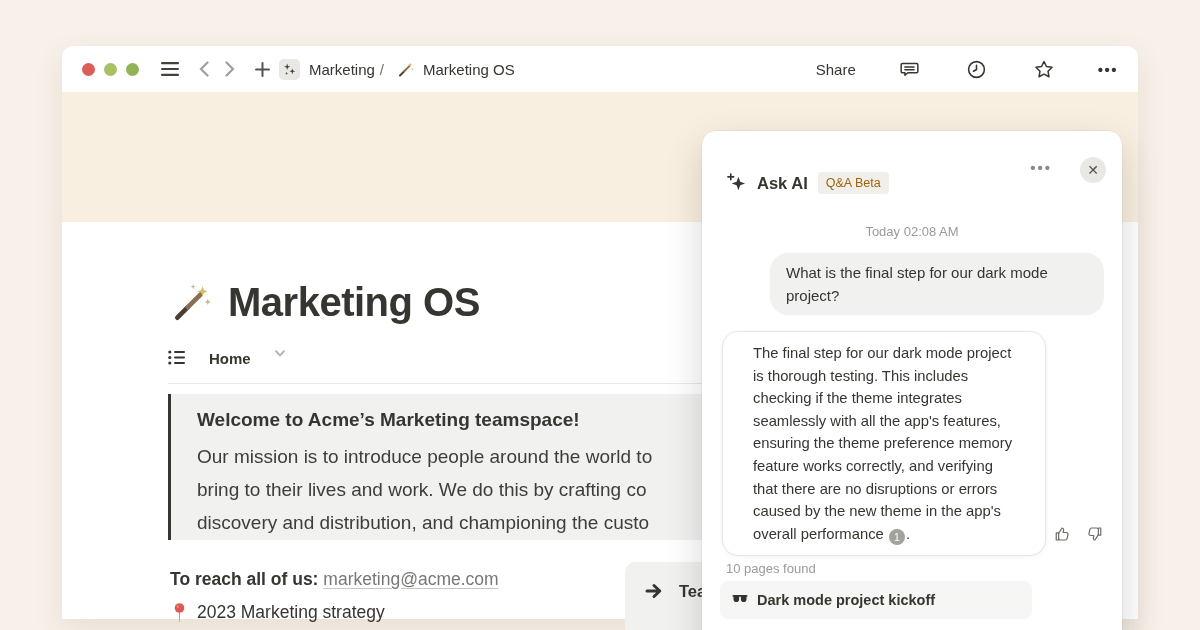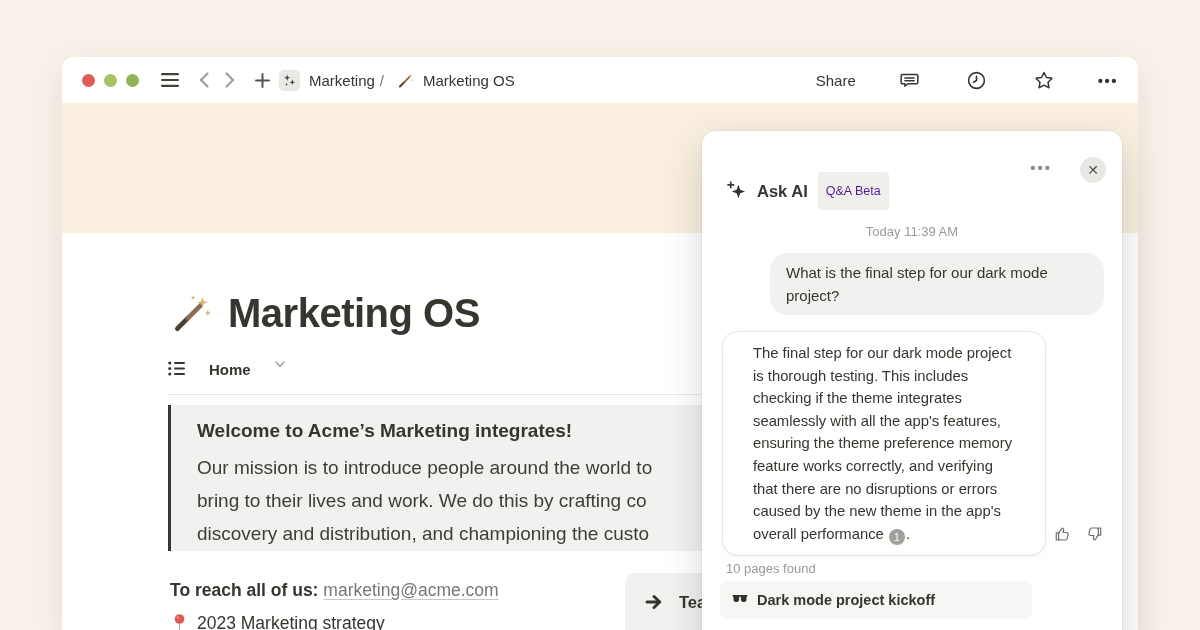--- a/index.html
+++ b/index.html
@@ -3,21 +3,21 @@
 <meta charset="utf-8">
 <style>
   * { margin:0; padding:0; box-sizing:border-box; }
   html,body { width:1200px; height:630px; overflow:hidden; }
   body {
     font-family:"Liberation Sans","DejaVu Sans",sans-serif;
     background:#f8f1e9; color:#37352f; position:relative;
     -webkit-font-smoothing:antialiased;
   }
   .window {
-    position:absolute; left:62px; top:57px; width:1076px; height:573px;
+    position:absolute; left:62px; top:46px; width:1076px; height:573px;
     background:#fff; border-radius:12px 12px 0 0;
     box-shadow:0 10px 30px rgba(90,70,40,.10);
   }
   
   .toolbar {
     height:46px; display:flex; align-items:center; padding:0 20px;
     background:#fff; border-radius:12px 12px 0 0; position:relative; z-index:3;
   }
   .traffic { display:flex; gap:9px; margin-right:18px; }
   .traffic span { width:13px; height:13px; border-radius:50%; display:block; }
@@ -51,21 +51,21 @@
     display:flex; align-items:flex-start; gap:14px; font-size:16.5px; font-weight:700;
   }
   
   .panel {
     position:absolute; left:702px; top:131px; width:420px; height:540px;
     background:#fff; border-radius:14px; z-index:10;
     box-shadow:0 0 0 1px rgba(15,15,15,.04), 0 14px 38px rgba(15,15,15,.16);
   }
   .panel-header { position:absolute; left:24px; top:41px; display:flex; align-items:center; gap:10px; }
   .panel-title { font-size:16.5px; font-weight:700; }
-  .beta-badge { background:#f1efec; color:#4c1d95; font-size:12.5px; font-weight:500; padding:12px 8px; border-radius:4px; }
+  .beta-badge { background:#f1efec; color:#a16207; font-size:12.5px; font-weight:500; padding:4px 8px; border-radius:4px; }
   .panel-dots { position:absolute; right:70px; top:28px; color:#8c8a85; font-size:15px; letter-spacing:2px; font-weight:700; cursor:default; }
   .close-btn {
     position:absolute; right:16px; top:26px; width:26px; height:26px; border-radius:50%;
     background:#e9e8e5; display:flex; align-items:center; justify-content:center;
     color:#55534e; font-size:14px; line-height:1; cursor:default;
   }
   .timestamp { position:absolute; left:0; top:93px; width:100%; text-align:center; font-size:13px; color:#9b9a97; }
   .bubble-user {
     position:absolute; right:18px; top:122px; max-width:334px;
     background:#f1f1ef; border-radius:18px; padding:8px 16px;
@@ -200,21 +200,21 @@
           </g>
         </svg>
       <span>Home</span>
       <svg width="10" height="7" viewBox="0 0 10 7" fill="none" stroke="#b3b1ac" stroke-width="1.8" stroke-linecap="round">
           <path d="M1 1.2 5 5.4 9 1.2"></path>
         </svg>
     </div>
     <div class="divider"></div>
 
     <div class="callout">
-      <h3>Welcome to Acme’s Marketing integrates!</h3>
+      <h3>Welcome to Acme’s Marketing teamspace!</h3>
       <div class="cl-line">Our mission is to introduce people around the world to</div>
       <div class="cl-line">bring to their lives and work. We do this by crafting co</div>
       <div class="cl-line">discovery and distribution, and championing the custo</div>
     </div>
 
     <div class="reach">
       <b>To reach all of us:</b>
       <a>marketing@acme.com</a>
     </div>
 
@@ -241,21 +241,21 @@
     <svg width="21" height="21" viewBox="0 0 22 22" fill="#37352f">
         <path d="M13 4l1.9 5.1L20 11l-5.1 1.9L13 18l-1.9-5.1L6 11l5.1-1.9z"></path>
         <path d="M5 1v6M2 4h6" stroke="#37352f" stroke-width="1.7" stroke-linecap="round"></path>
       </svg>
     <span class="panel-title">Ask AI</span>
     <span class="beta-badge">Q&amp;A Beta</span>
   </div>
   <span class="panel-dots">•••</span>
   <span class="close-btn">✕</span>
 
-  <div class="timestamp">Today 11:39 AM</div>
+  <div class="timestamp">Today 02:08 AM</div>
 
   <div class="bubble-user">
     <span>What is the final step for our dark mode project?</span>
   </div>
 
   <div class="bubble-ai">
     <span>The final step for our dark mode project is thorough testing. This includes checking if the theme integrates seamlessly with all the app's features, ensuring the theme preference memory feature works correctly, and verifying that there are no disruptions or errors caused by the new theme in the app's overall performance </span><span class="cite">1</span><span>.</span>
   </div>
 
   <div class="thumbs">

